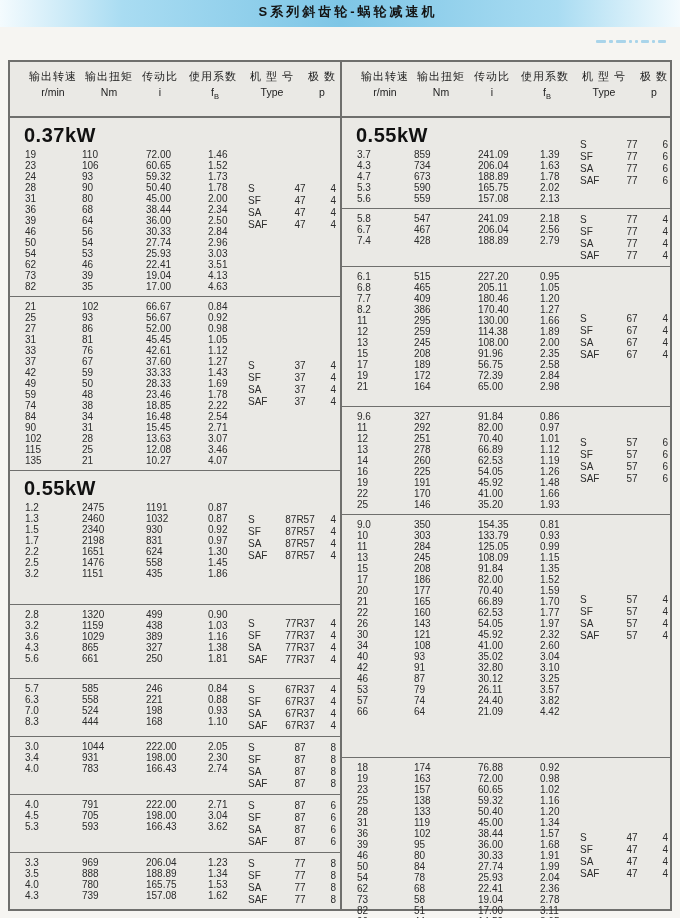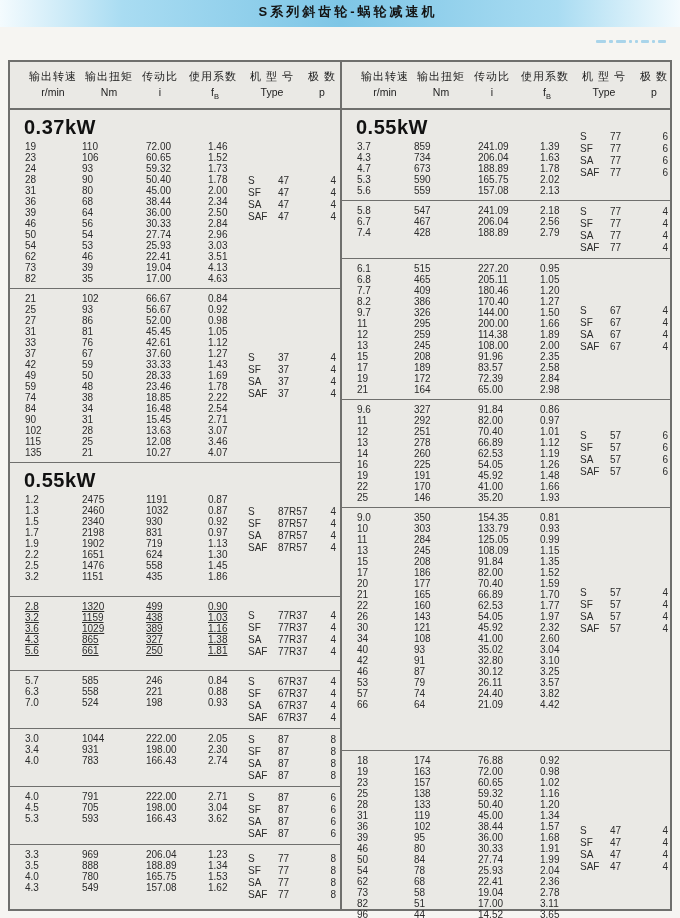--- a/index.html
+++ b/index.html
@@ -13,21 +13,21 @@
     font-size:13px; font-weight:bold; letter-spacing:3px; color:#141414; }
 
   .dashes { position:absolute; top:40px; right:14px; display:flex; gap:3px; align-items:center; }
   .dashes i { display:block; height:3px; background:#a9d4ea; border-radius:1px; }
 
   .spec-table { position:absolute; top:60px; left:8px; width:664px; bottom:7px;
     background:#eae9e5; border:2px solid #6f6f6d; display:flex; }
   .half { width:50%; display:flex; flex-direction:column; position:relative; }
   .half.right { border-left:2px solid #6f6f6d; }
 
-  .col-header { position:relative; height:48px; border-bottom:2px solid #6f6f6d;
+  .col-header { position:relative; height:56px; border-bottom:2px solid #6f6f6d;
     flex:0 0 auto; font-size:11px; color:#222; }
   .col-header .lbl { position:absolute; top:7px; transform:translateX(-50%);
     white-space:nowrap; letter-spacing:1px; font-weight:500; }
   .col-header .unit { position:absolute; top:24px; transform:translateX(-50%);
     white-space:nowrap; font-size:10.5px; letter-spacing:0; }
   .col-header sub { font-size:7.5px; }
 
   .blocks { flex:1; display:flex; flex-direction:column; }
   .block { position:relative; border-top:1.5px solid #6f6f6d; padding:4px 0 4px 0; }
   .block:first-child { border-top:none; }
@@ -37,21 +37,21 @@
 
   .dr { display:flex; height:11px; line-height:11px; font-size:10px; }
   .cs { width:56px; padding-left:15px; }
   .ct { width:60px; padding-left:16px; }
   .cr { width:66px; padding-left:20px; }
   .cf { padding-left:16px; }
 
   .models { position:absolute; left:238px; top:50%; transform:translateY(-50%); }
   .ml { display:flex; height:12px; line-height:12px; font-size:10px; }
   .mp { width:30px; }
-  .ms { width:44px; }
+  .ms { width:44px;text-align:center; }
   .mx { width:14px; text-align:right; }
 </style>
 </head>
 <body>
 
 <div class="page">
 
   <div class="banner">
     <div class="banner-title">S系列斜齿轮-蜗轮减速机</div>
   </div>
@@ -327,26 +327,20 @@
                 <span class="cr">930</span>
                 <span class="cf">0.92</span>
               </div>
               <div class="dr">
                 <span class="cs">1.7</span>
                 <span class="ct">2198</span>
                 <span class="cr">831</span>
                 <span class="cf">0.97</span>
               </div>
               <div class="dr">
-                <span class="cs">1.9</span>
-                <span class="ct">1902</span>
-                <span class="cr">719</span>
-                <span class="cf">1.13</span>
-              </div>
-              <div class="dr">
                 <span class="cs">2.2</span>
                 <span class="ct">1651</span>
                 <span class="cr">624</span>
                 <span class="cf">1.30</span>
               </div>
               <div class="dr">
                 <span class="cs">2.5</span>
                 <span class="ct">1476</span>
                 <span class="cr">558</span>
                 <span class="cf">1.45</span>
@@ -374,21 +368,21 @@
                 <span class="ms">87R57</span>
                 <span class="mx">4</span>
               </div>
               <div class="ml">
                 <span class="mp">SAF</span>
                 <span class="ms">87R57</span>
                 <span class="mx">4</span>
               </div>
             </div>
           </div>
-          <div class="block" style="min-height: 74px; text-decoration: underline;">
+          <div class="block" style="min-height: 74px;">
             <div>
               <div class="dr">
                 <span class="cs">2.8</span>
                 <span class="ct">1320</span>
                 <span class="cr">499</span>
                 <span class="cf">0.90</span>
               </div>
               <div class="dr">
                 <span class="cs">3.2</span>
                 <span class="ct">1159</span>
@@ -450,20 +444,26 @@
                 <span class="ct">558</span>
                 <span class="cr">221</span>
                 <span class="cf">0.88</span>
               </div>
               <div class="dr">
                 <span class="cs">7.0</span>
                 <span class="ct">524</span>
                 <span class="cr">198</span>
                 <span class="cf">0.93</span>
               </div>
+              <div class="dr">
+                <span class="cs">8.3</span>
+                <span class="ct">444</span>
+                <span class="cr">168</span>
+                <span class="cf">1.10</span>
+              </div>
             </div>
             <div class="models">
               <div class="ml">
                 <span class="mp">S</span>
                 <span class="ms">67R37</span>
                 <span class="mx">4</span>
               </div>
               <div class="ml">
                 <span class="mp">SF</span>
                 <span class="ms">67R37</span>
@@ -584,21 +584,21 @@
                 <span class="cf">1.34</span>
               </div>
               <div class="dr">
                 <span class="cs">4.0</span>
                 <span class="ct">780</span>
                 <span class="cr">165.75</span>
                 <span class="cf">1.53</span>
               </div>
               <div class="dr">
                 <span class="cs">4.3</span>
-                <span class="ct">549</span>
+                <span class="ct">739</span>
                 <span class="cr">157.08</span>
                 <span class="cf">1.62</span>
               </div>
             </div>
             <div class="models">
               <div class="ml">
                 <span class="mp">S</span>
                 <span class="ms">77</span>
                 <span class="mx">8</span>
               </div>
@@ -759,29 +759,23 @@
                 <span class="cr">180.46</span>
                 <span class="cf">1.20</span>
               </div>
               <div class="dr">
                 <span class="cs">8.2</span>
                 <span class="ct">386</span>
                 <span class="cr">170.40</span>
                 <span class="cf">1.27</span>
               </div>
               <div class="dr">
-                <span class="cs">9.7</span>
-                <span class="ct">326</span>
-                <span class="cr">144.00</span>
-                <span class="cf">1.50</span>
-              </div>
-              <div class="dr">
                 <span class="cs">11</span>
                 <span class="ct">295</span>
-                <span class="cr">200.00</span>
+                <span class="cr">130.00</span>
                 <span class="cf">1.66</span>
               </div>
               <div class="dr">
                 <span class="cs">12</span>
                 <span class="ct">259</span>
                 <span class="cr">114.38</span>
                 <span class="cf">1.89</span>
               </div>
               <div class="dr">
                 <span class="cs">13</span>
@@ -791,21 +785,21 @@
               </div>
               <div class="dr">
                 <span class="cs">15</span>
                 <span class="ct">208</span>
                 <span class="cr">91.96</span>
                 <span class="cf">2.35</span>
               </div>
               <div class="dr">
                 <span class="cs">17</span>
                 <span class="ct">189</span>
-                <span class="cr">83.57</span>
+                <span class="cr">56.75</span>
                 <span class="cf">2.58</span>
               </div>
               <div class="dr">
                 <span class="cs">19</span>
                 <span class="ct">172</span>
                 <span class="cr">72.39</span>
                 <span class="cf">2.84</span>
               </div>
               <div class="dr">
                 <span class="cs">21</span>

